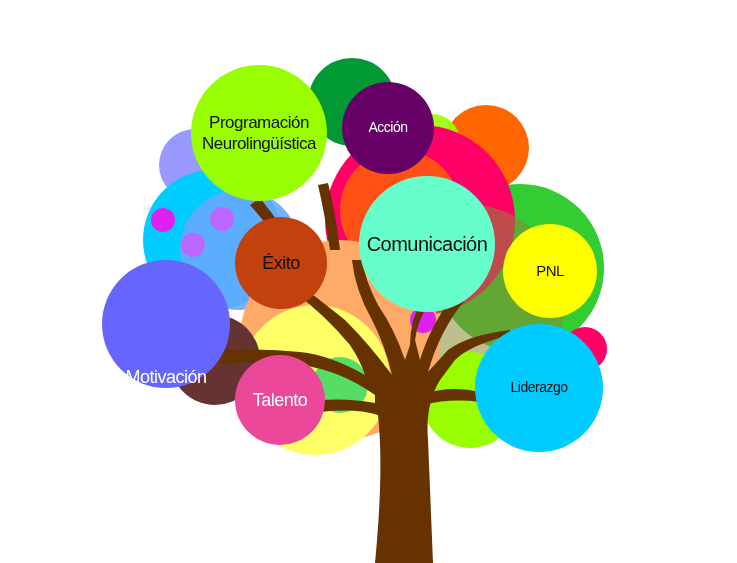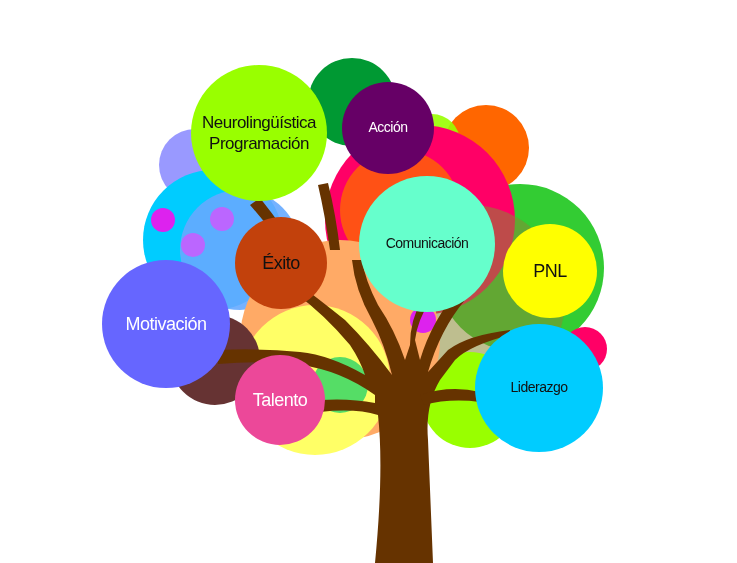--- a/index.html
+++ b/index.html
@@ -41,37 +41,37 @@
     <g fill="#663300">
       <path d="M375 563 L433 563 L428 440 Q425 405 440 380 L455 360 Q470 345 510 335 L510 330 Q468 335 448 350 L428 372 Q440 330 465 300 L470 290 L460 288 Q432 320 420 360 L415 340 Q420 300 465 265 L460 258 Q410 295 410 345 L405 360 Q395 330 378 305 Q365 280 362 260 L352 260 Q355 290 372 320 Q385 345 392 375 Q370 345 345 320 Q320 300 300 285 L294 292 Q325 315 350 345 Q360 360 365 375 Q330 355 300 352 Q260 348 218 350 L218 364 Q262 360 300 365 Q340 370 375 395 L375 403 Q350 398 320 400 L320 412 Q355 408 378 415 Q384 470 375 563 Z"></path>
       <path d="M300 275 Q285 245 250 205 L260 198 Q292 238 310 272 Z"></path>
       <path d="M330 250 Q325 215 318 185 L328 183 Q336 215 340 250 Z"></path>
       <path d="M420 395 Q450 385 480 392 L480 402 Q450 398 424 405 Z"></path>
     </g>
   </svg>
   <div id="label-layer">
     <div class="label-circle" style="left: 191px; top: 65px; width: 136px; height: 136px; background: rgb(153, 255, 0); color: rgb(17, 17, 17); font-size: 17px;">
         <div>
+          <span>Programación</span>
           <span>Neurolingüística</span>
-          <span>Programación</span>
         </div>
       </div>
     <div class="label-circle" style="left: 342px; top: 82px; width: 92px; height: 92px; background: rgb(102, 0, 102); color: rgb(255, 255, 255); font-size: 14px;">
         <span>Acción</span>
       </div>
     <div class="label-circle" style="left: 235px; top: 217px; width: 92px; height: 92px; background: #c2410c; color: rgb(17, 17, 17); font-size: 18px;">
         <span>Éxito</span>
       </div>
-    <div class="label-circle" style="left: 359px; top: 176px; width: 136px; height: 136px; background: rgb(102, 255, 204); color: rgb(17, 17, 17); font-size: 14px;">
+    <div class="label-circle" style="left: 359px; top: 176px; width: 136px; height: 136px; background: rgb(102, 255, 204); color: rgb(17, 17, 17); font-size: 20px;">
         <span>Comunicación</span>
       </div>
-    <div class="label-circle" style="left: 503px; top: 224px; width: 94px; height: 94px; background: rgb(255, 255, 0); color: rgb(17, 17, 17); font-size: 18px;">
+    <div class="label-circle" style="left: 503px; top: 224px; width: 94px; height: 94px; background: rgb(255, 255, 0); color: rgb(17, 17, 17); font-size: 15px;">
         <span>PNL</span>
       </div>
-    <div class="label-circle" style="left: 102px; top: 260px; width: 128px; height: 128px; background: rgb(102, 102, 255); color: rgb(255, 255, 255); font-size: 18px;">
+    <div class="label-circle" style="left: 102px; top: 260px; width: 128px; height: 128px; background: rgb(102, 102, 255); color: rgb(255, 255, 255); font-size: 18px; align-items: flex-end;">
         <span>Motivación</span>
       </div>
     <div class="label-circle" style="left: 235px; top: 355px; width: 90px; height: 90px; background: #ec4899; color: rgb(255, 255, 255); font-size: 18px;">
         <span>Talento</span>
       </div>
     <div class="label-circle" style="left: 475px; top: 324px; width: 128px; height: 128px; background: rgb(0, 204, 255); color: rgb(17, 17, 17); font-size: 14px;">
         <span>Liderazgo</span>
       </div>
   </div>
 </div>

